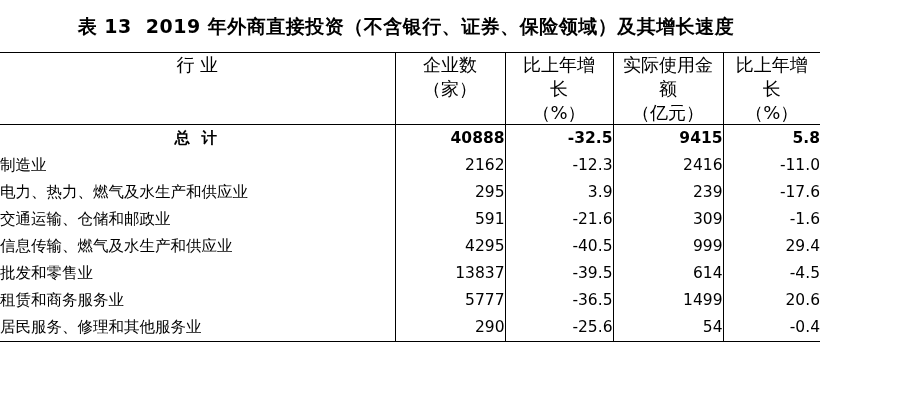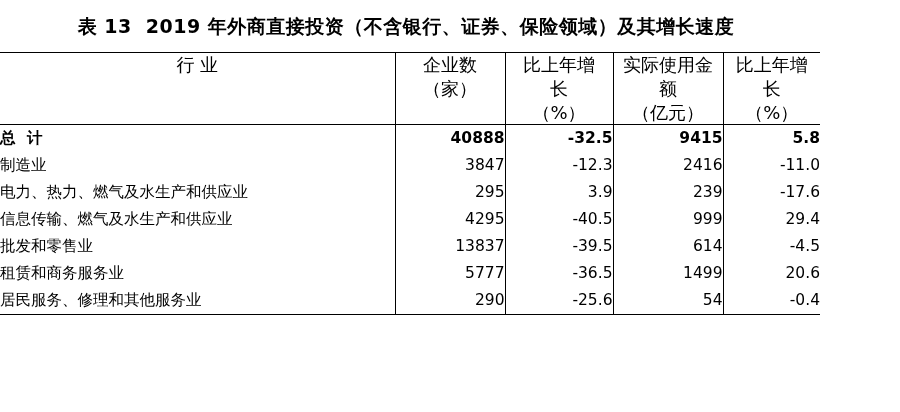--- a/index.html
+++ b/index.html
@@ -78,20 +78,21 @@
   }
   .num {
     text-align: right;
     padding-right: 12px;
     white-space: nowrap;
   }
   .total-row td {
     font-weight: bold;
   }
   .total-row .ind {
+    text-align: center;
     padding-left: 0;
     letter-spacing: 3px;
   }
   .indent-1 { padding-left: 62px; }
   .indent-2 { padding-left: 92px; }
   .last-row td {
     border-bottom: 1.6px solid #000;
   }
 </style>
 </head>
@@ -144,31 +145,38 @@
       <tbody>
         <tr class="body-row total-row">
           <td class="ind">总    计</td>
           <td class="num vline">40888</td>
           <td class="num vline">-32.5</td>
           <td class="num vline">9415</td>
           <td class="num vline">5.8</td>
         </tr>
         <tr class="body-row">
           <td class="ind indent-2">制造业</td>
-          <td class="num vline">3847</td>
+          <td class="num vline">2162</td>
           <td class="num vline">-12.3</td>
           <td class="num vline">2416</td>
           <td class="num vline">-11.0</td>
         </tr>
         <tr class="body-row">
           <td class="ind indent-2">电力、热力、燃气及水生产和供应业</td>
           <td class="num vline">295</td>
           <td class="num vline">3.9</td>
           <td class="num vline">239</td>
           <td class="num vline">-17.6</td>
+        </tr>
+        <tr class="body-row">
+          <td class="ind indent-2">交通运输、仓储和邮政业</td>
+          <td class="num vline">591</td>
+          <td class="num vline">-21.6</td>
+          <td class="num vline">309</td>
+          <td class="num vline">-1.6</td>
         </tr>
         <tr class="body-row">
           <td class="ind indent-2">信息传输、燃气及水生产和供应业</td>
           <td class="num vline">4295</td>
           <td class="num vline">-40.5</td>
           <td class="num vline">999</td>
           <td class="num vline">29.4</td>
         </tr>
         <tr class="body-row">
           <td class="ind indent-2">批发和零售业</td>

